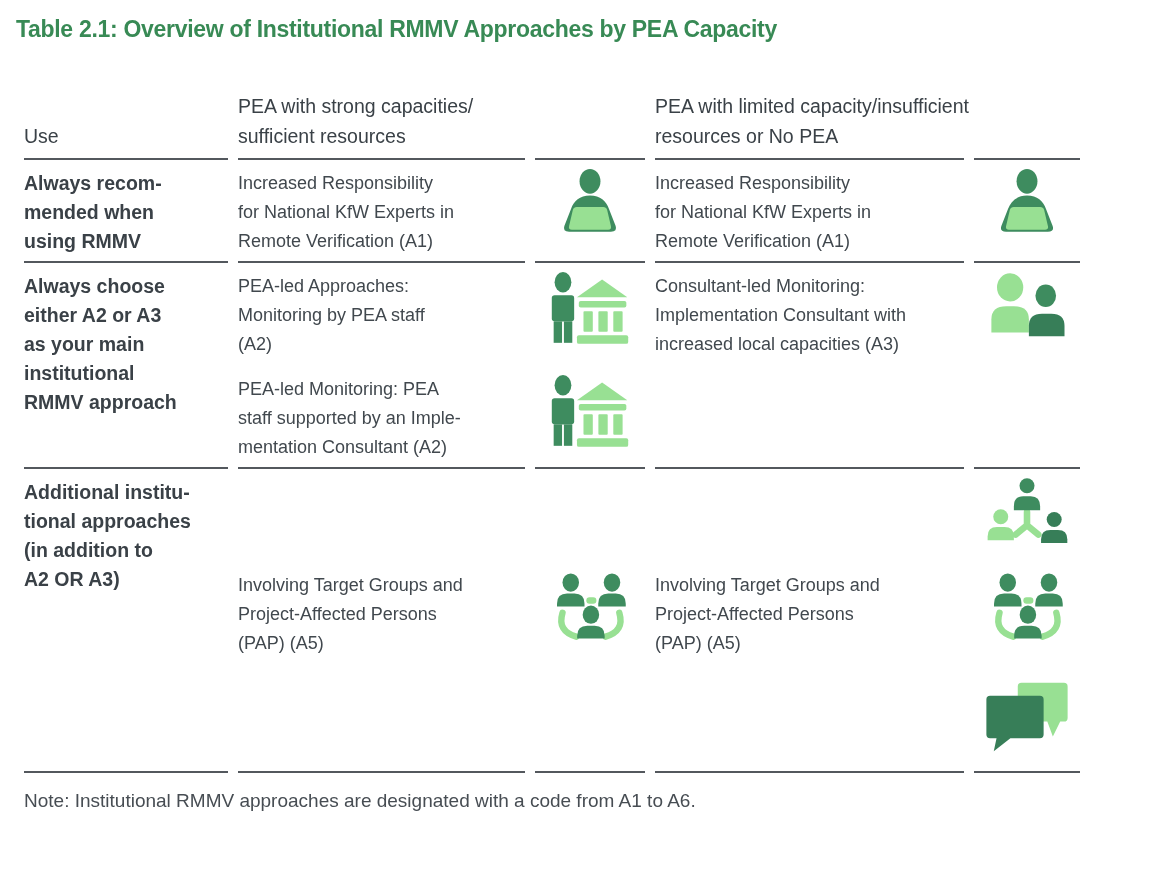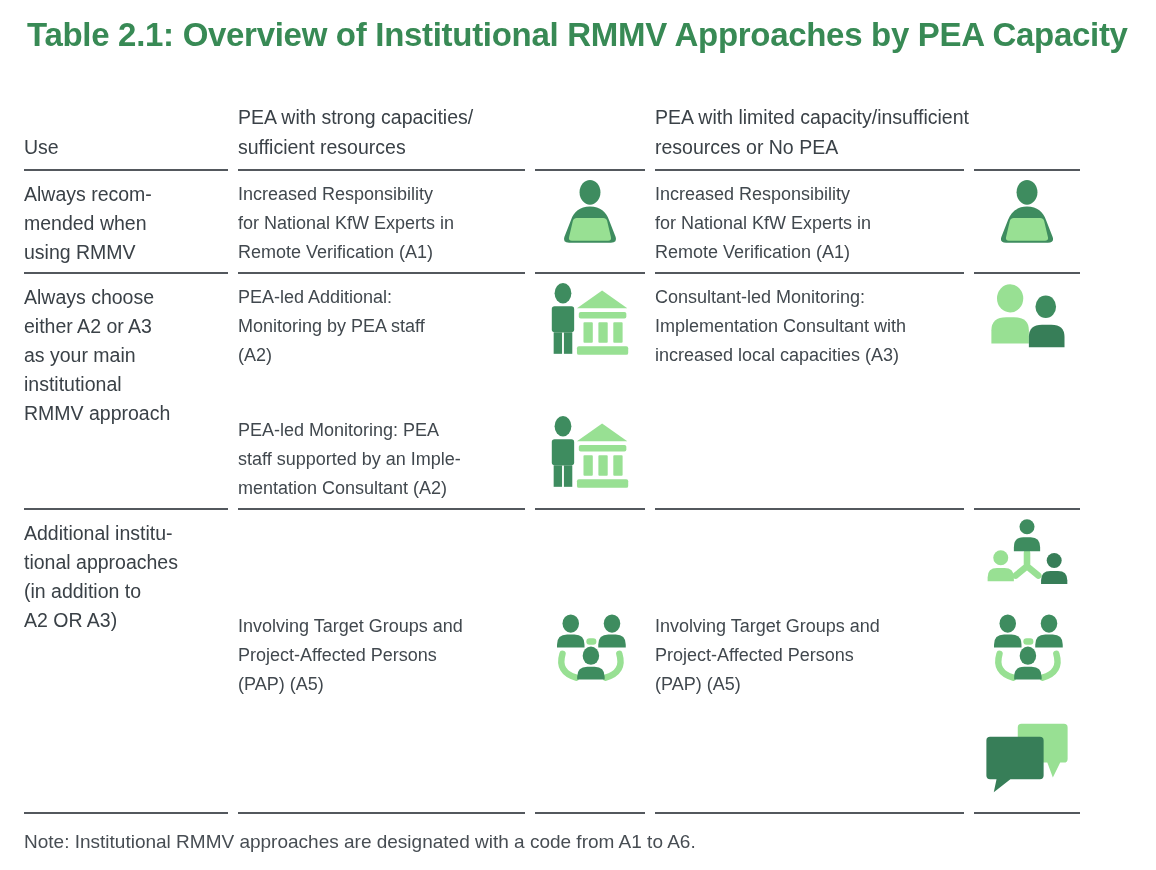--- a/index.html
+++ b/index.html
@@ -1,27 +1,27 @@
 <!DOCTYPE html>
 <html><head>
 <meta charset="utf-8">
 <style>
   * { margin:0; padding:0; box-sizing:border-box; }
   body { background:#ffffff; font-family:"Liberation Sans","DejaVu Sans",sans-serif; }
   .page { position:relative; width:1156px; height:870px; background:#fff; overflow:hidden; }
-  .title { margin:16px 0 0 27px; font-size:33px; font-weight:bold; letter-spacing:-0.3px; color:#388a55; }
+  .title { margin:16px 0 0 16px; font-size:23px; font-weight:bold; letter-spacing:-0.3px; color:#388a55; }
   .tbl { margin-left:24px; width:1056px; }
   .cols { display:grid; grid-template-columns:204px 287px 110px 309px 106px; column-gap:10px; }
   .rule i { display:block; border-top:2px solid #53585d; height:0; }
   .hdr { margin-top:48px; padding-bottom:7px; align-items:end; }
   .h { font-size:19.5px; line-height:30px; font-weight:normal; color:#3a4147; white-space:pre-line; }
   .row { padding:9px 0 5px; }
-  .r2 { grid-template-rows:auto auto; row-gap:46px; }
+  .r2 { grid-template-rows:auto auto; row-gap:16px; }
   .r3 { grid-template-rows:auto auto auto; row-gap:23px; padding-bottom:18px; }
-  .use { font-size:19.5px; line-height:29px; font-weight:normal; color:#3a4147; white-space:pre-line; }
+  .use { font-size:19.5px; line-height:29px; font-weight:bold; color:#3a4147; white-space:pre-line; }
   .txt { font-size:18px; line-height:29px; color:#41484e; white-space:pre-line; }
   .ico { display:flex; justify-content:center; align-items:flex-start; }
   .note { margin:13px 0 0 24px; font-size:19px; line-height:29px; color:#474d53; }
   .dk { fill:#3e8c5f; } .dp { fill:#377e58; } .lt { fill:#98e093; }
   .ltln { stroke:#98e093; stroke-width:7; stroke-linecap:round; fill:none; }
 </style>
 </head>
 <body>
 
 <div class="page">
@@ -77,21 +77,21 @@
         <i></i>
         <i></i>
       </div>
 
     <div class="cols row r2">
       <div class="use" style="grid-row:1/3">Always choose
 either A2 or A3
 as your main
 institutional
 RMMV approach</div>
-      <div class="txt" style="grid-column:2;grid-row:1">PEA-led Additional:
+      <div class="txt" style="grid-column:2;grid-row:1">PEA-led Approaches:
 Monitoring by PEA staff
 (A2)</div>
       <div class="ico" style="grid-column:3;grid-row:1">
         <svg width="90" height="82" viewBox="0 0 96 88">
           <path class="lt" d="M34 27 L61 8 L88 27 Z"></path>
           <rect class="lt" x="36" y="31" width="51" height="7" rx="2"></rect>
           <rect class="lt" x="41" y="42" width="10" height="22" rx="1"></rect>
           <rect class="lt" x="57" y="42" width="10" height="22" rx="1"></rect>
           <rect class="lt" x="73" y="42" width="10" height="22" rx="1"></rect>
           <rect class="lt" x="34" y="68" width="55" height="9" rx="2"></rect>

